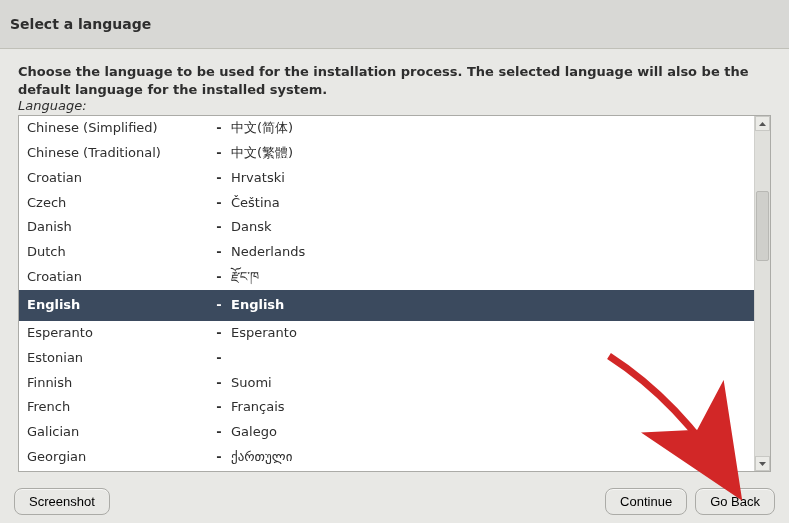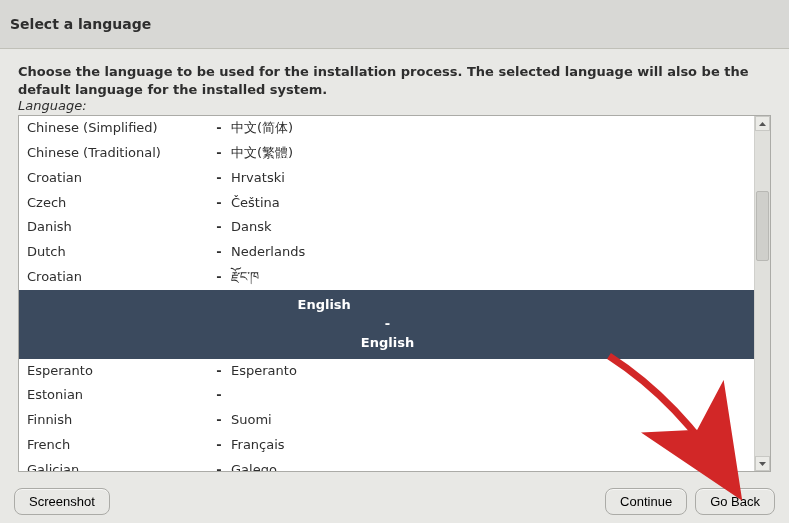--- a/index.html
+++ b/index.html
@@ -53,21 +53,20 @@
       line-height: 1.45;
       white-space: nowrap;
       cursor: pointer;
     }
     .lang-row.selected {
       background: #3b4a5e;
       color: #ffffff;
       font-weight: bold;
       padding-top: 6px;
       padding-bottom: 6px;
-      flex-direction: column;
     }
     .lang-eng { width: 180px; }
     .lang-sep { width: 24px; text-align: center; font-weight: bold; }
     .lang-native { flex: 1; }
     .scrollbar {
       position: absolute;
       top: 0; right: 0; bottom: 0;
       width: 16px;
       background: #e0e0dc;
       border-left: 1px solid #d0d0cc;

